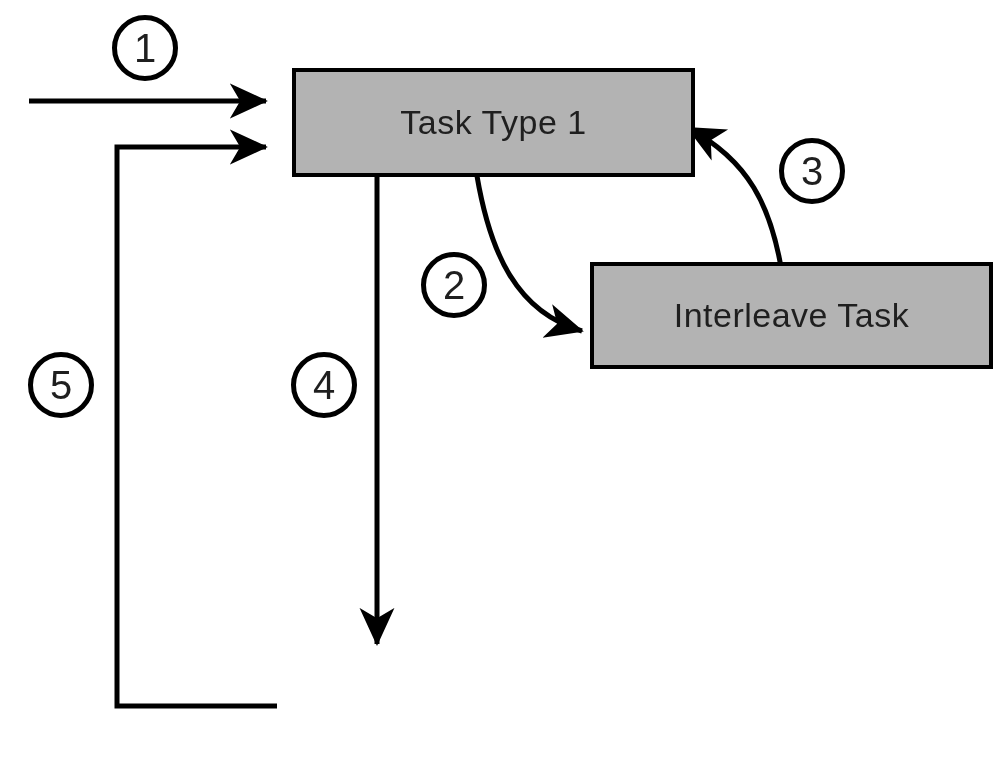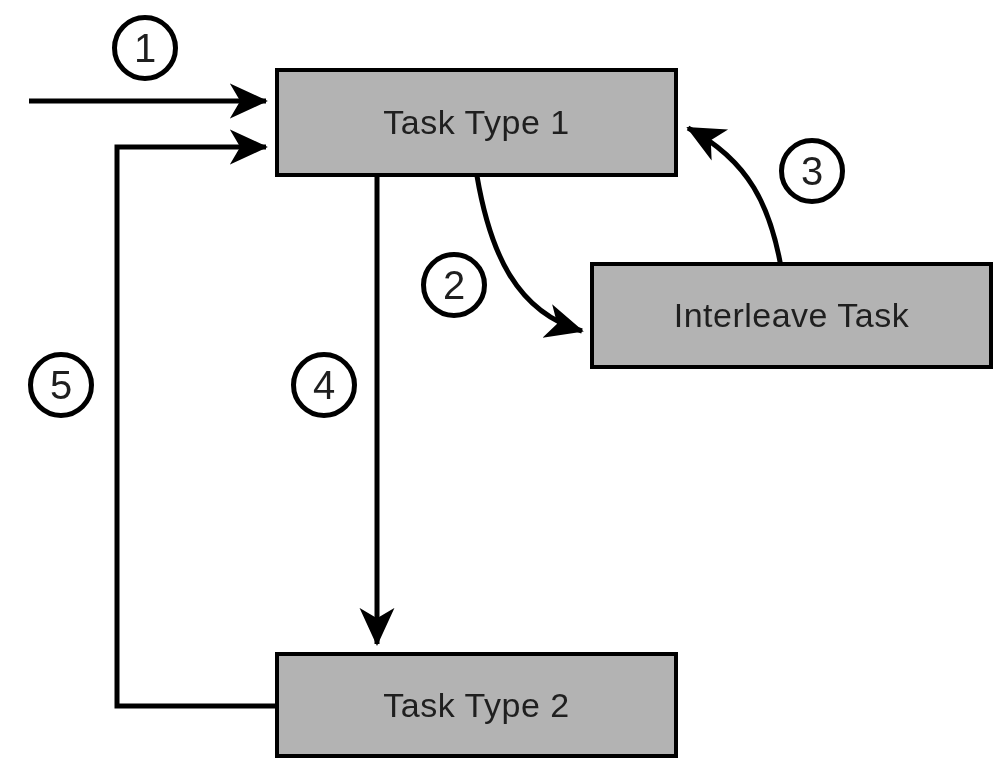--- a/index.html
+++ b/index.html
@@ -40,21 +40,21 @@
     display: flex;
     align-items: center;
     justify-content: center;
   }
   .node-label {
     font-size: 34px;
     color: var(--text, #1f1f1f);
     letter-spacing: 0.5px;
     white-space: nowrap;
   }
-  #node-task-type-1   { left: 275px; top: 68px;  width: 403px; height: 109px; }
+  #node-task-type-1   { left: 292px; top: 68px;  width: 403px; height: 109px; }
   #node-interleave    { left: 590px; top: 262px; width: 403px; height: 107px; }
   #node-task-type-2   { left: 275px; top: 652px; width: 403px; height: 106px; }
 
   .step-badge {
     position: absolute;
     box-sizing: border-box;
     width: 66px;
     height: 66px;
     border-radius: 50%;
     border: 5px solid var(--line, #000000);
@@ -98,23 +98,20 @@
   </svg>
 
   <div class="node" id="node-task-type-1">
     <span class="node-label">Task Type 1</span>
   </div>
 
   <div class="node" id="node-interleave">
     <span class="node-label">Interleave Task</span>
   </div>
 
-  <div class="node" id="node-task-type-2">
-    <span class="node-label">Task Type 2</span>
-  </div>
 
   <div class="step-badge" id="step-badge-1">
     <span class="step-number">1</span>
   </div>
 
   <div class="step-badge" id="step-badge-2">
     <span class="step-number">2</span>
   </div>
 
   <div class="step-badge" id="step-badge-3">

